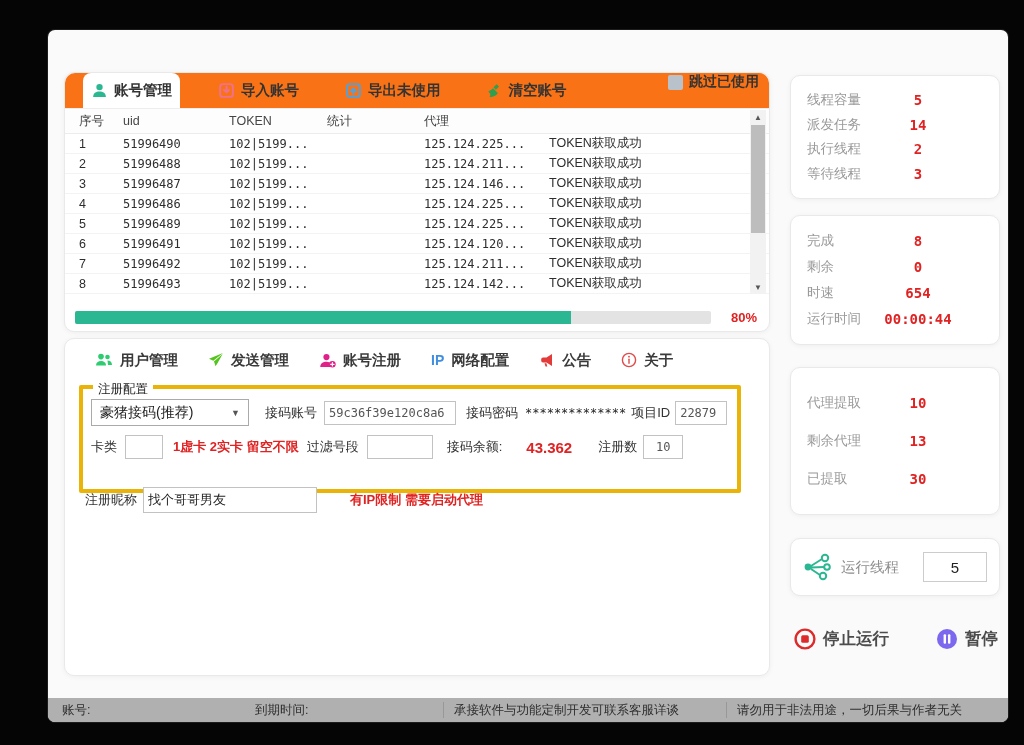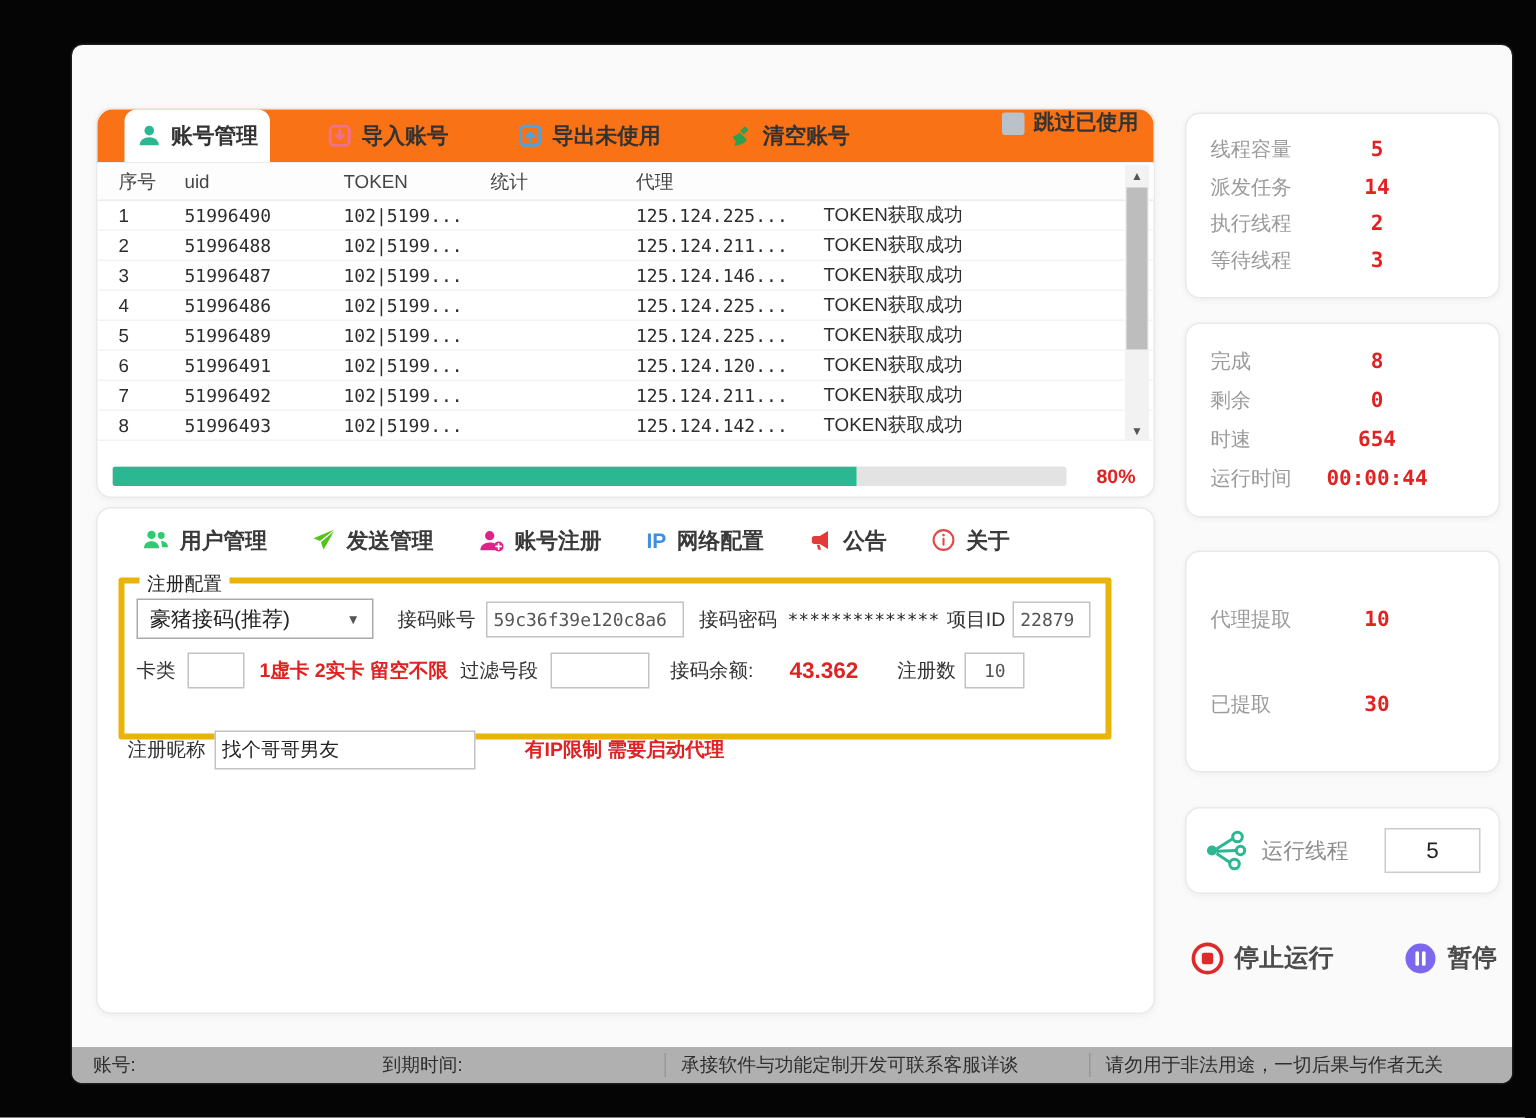--- a/index.html
+++ b/index.html
@@ -372,20 +372,24 @@
         <span class="svalue">00:00:44</span>
       </div>
   </div>
 
   <div class="card stat-card" id="stat3">
     <div class="srow">
         <span class="slabel">代理提取</span>
         <span class="svalue">10</span>
       </div>
     <div class="srow">
+        <span class="slabel">剩余代理</span>
+        <span class="svalue">13</span>
+      </div>
+    <div class="srow">
         <span class="slabel">已提取</span>
         <span class="svalue">30</span>
       </div>
   </div>
 
   <div class="card" id="thread-card">
     <span class="icon" style="color:var(--accent)">
       <svg width="30" height="28" viewBox="0 0 30 28" fill="none" stroke="currentColor" stroke-width="2">
           <circle cx="5" cy="14" r="3.4" fill="currentColor" stroke="none"></circle>
           <circle cx="22" cy="5" r="3.2"></circle>

